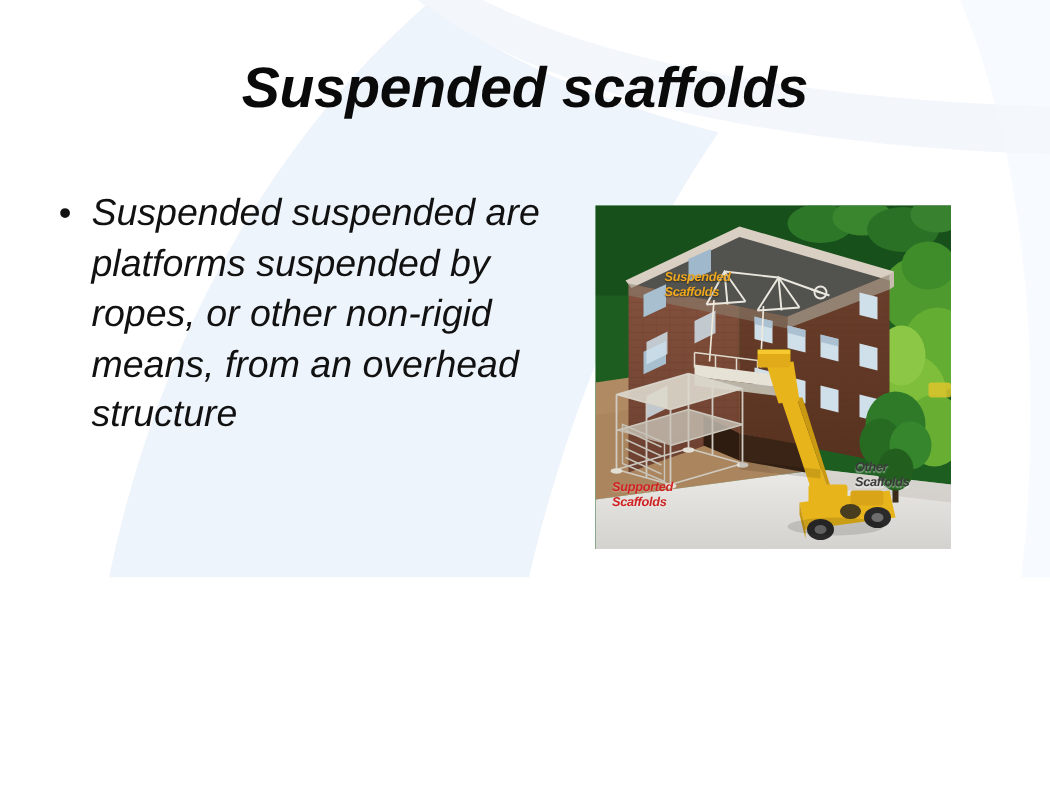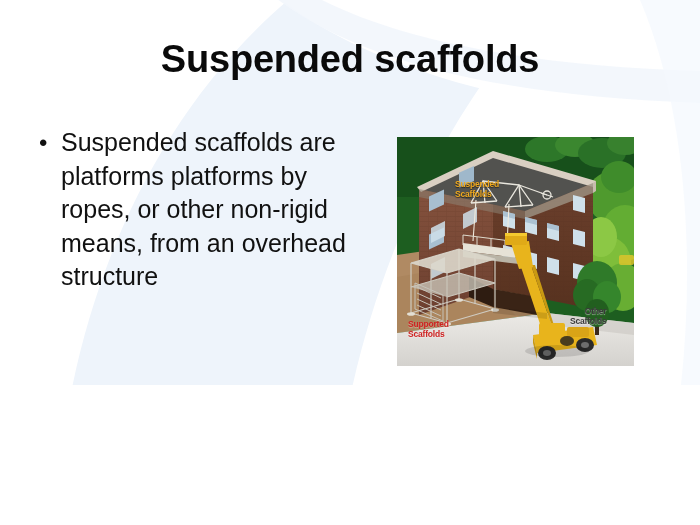--- a/index.html
+++ b/index.html
@@ -7,20 +7,21 @@
     padding: 0;
     background: #ffffff;
   }
   #slide {
     position: relative;
     width: 700px;
     height: 385px;
     overflow: hidden;
     background: #ffffff;
     font-family: "Liberation Sans", sans-serif;
+    font-style: italic;
   }
   #bg-swoosh {
     position: absolute;
     inset: 0;
     width: 700px;
     height: 525px;
     pointer-events: none;
   }
   #slide-title {
     position: absolute;
@@ -79,34 +80,32 @@
     line-height: 9.5px;
     letter-spacing: -0.2px;
     white-space: pre-line;
     z-index: 6;
     text-shadow: 0 1px 1px rgba(0,0,0,0.55);
   }
   #label-suspended {
     left: 443px;
     top: 180px;
     color: #f0a91e;
-    margin-left: 12px;
   }
   #label-supported {
     left: 408px;
     top: 320px;
     color: #cf2222;
     text-shadow: 0 1px 1px rgba(255,255,255,0.35);
   }
   #label-other {
     left: 570px;
     top: 307px;
     color: #3a3a3a;
     text-shadow: 0 1px 1px rgba(255,255,255,0.5);
-    text-align: right;
   }
 </style>
 </head>
 <body>
 
 <div id="slide">
 
   <svg id="bg-swoosh" viewBox="0 0 700 525" preserveAspectRatio="none">
     <defs>
       <clipPath id="slideclip">
@@ -119,21 +118,21 @@
       <path d="M 236 -40 C 320 62, 512 104, 770 104 L 770 72 C 520 72, 336 34, 256 -46 Z" fill="#f2f6fc" opacity="0.9"></path>
       <path d="M 640 0 C 700 140, 700 360, 655 525 L 700 525 L 700 0 Z" fill="#f4f8fd" opacity="0.75"></path>
     </g>
   </svg>
 
   <div id="slide-title">Suspended scaffolds</div>
 
   <div id="body-block">
     <div class="bullet-row">
       <span class="bullet-dot">•</span>
-      <span class="bullet-text">Suspended scaffolds are platforms platforms by ropes, or other non-rigid means, from an overhead structure</span>
+      <span class="bullet-text">Suspended suspended are platforms suspended by ropes, or other non-rigid means, from an overhead structure</span>
     </div>
   </div>
 
   <div id="photo-frame">
     <svg id="photo-svg" width="237" height="229" viewBox="0 0 237 229">
       <defs>
         <linearGradient id="brickFront" x1="0" y1="0" x2="0" y2="1">
           <stop offset="0" stop-color="#8a5640"></stop>
           <stop offset="1" stop-color="#6d4030"></stop>
         </linearGradient>

